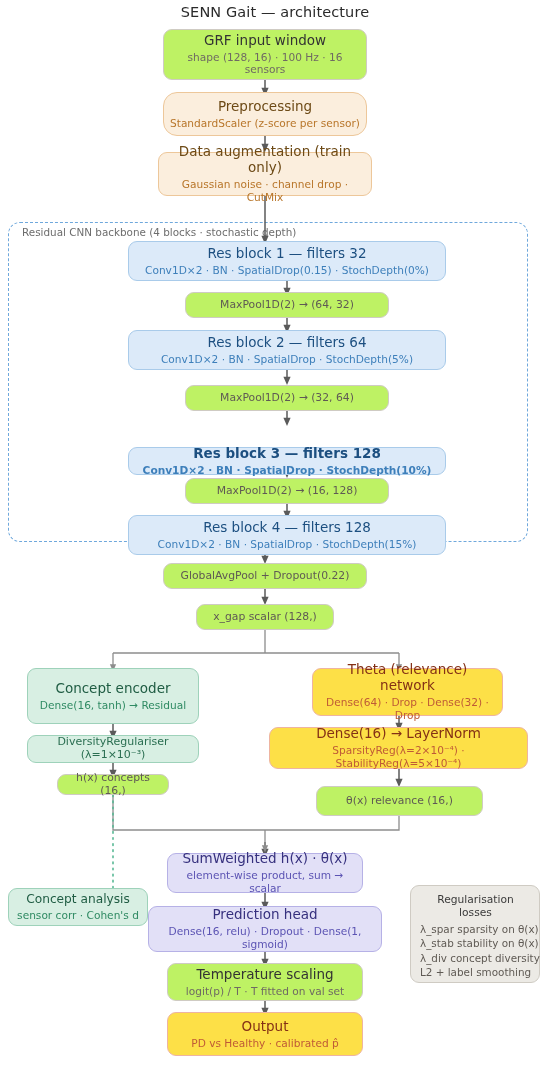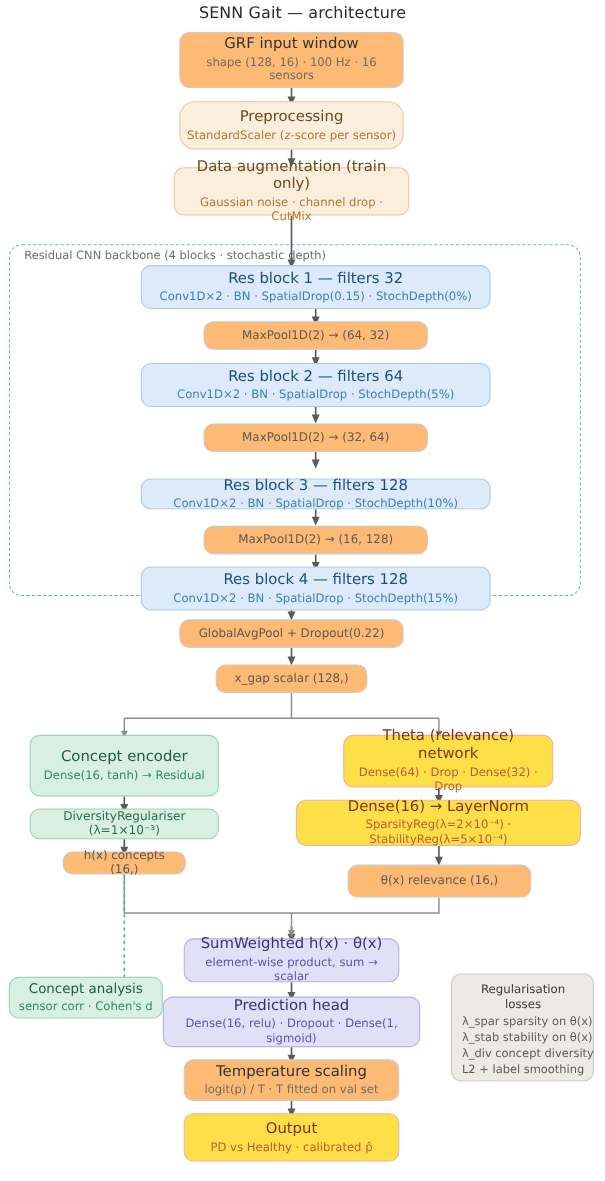--- a/index.html
+++ b/index.html
@@ -28,21 +28,21 @@
     display:flex;flex-direction:column;
     align-items:center;justify-content:center;
     text-align:center;
     padding:4px 6px;
   }
   .node .l1{font-size:13.5px;line-height:1.18;color:#333333;}
   .node .l2{font-size:10.6px;line-height:1.2;color:#6b6b6b;margin-top:2px;}
   .node.single .l1{font-size:10.8px;color:#5d5d5d;}
 
   
-  .grey{background:#fdba74;border-color:#cfcbc3;}
+  .grey{background:#bef264;border-color:#cfcbc3;}
   .grey .l1{color:#333;}
   .grey .l2{color:#6f6a63;}
   .grey.single .l1{color:#5f5a54;}
 
   
   .orange{background:#fbeedd;border-color:#edc79a;}
   .orange .l1{color:#6d4a16;}
   .orange .l2{color:#b8762a;}
 
   
@@ -173,21 +173,21 @@
 
   <div class="node blue" style="left:128px;top:330px;width:318px;height:40px;">
     <div class="l1">Res block 2 — filters 64</div>
     <div class="l2">Conv1D×2 · BN · SpatialDrop · StochDepth(5%)</div>
   </div>
 
   <div class="node grey single" style="left:185px;top:385px;width:204px;height:26px;">
     <div class="l1">MaxPool1D(2) → (32, 64)</div>
   </div>
 
-  <div class="node blue" style="left:128px;top:435px;width:318px;height:28px;">
+  <div class="node blue" style="left:128px;top:447px;width:318px;height:28px;font-weight:bold;">
     <div class="l1">Res block 3 — filters 128</div>
     <div class="l2">Conv1D×2 · BN · SpatialDrop · StochDepth(10%)</div>
   </div>
 
   <div class="node grey single" style="left:185px;top:478px;width:204px;height:26px;">
     <div class="l1">MaxPool1D(2) → (16, 128)</div>
   </div>
 
   <div class="node blue" style="left:128px;top:515px;width:318px;height:40px;">
     <div class="l1">Res block 4 — filters 128</div>

